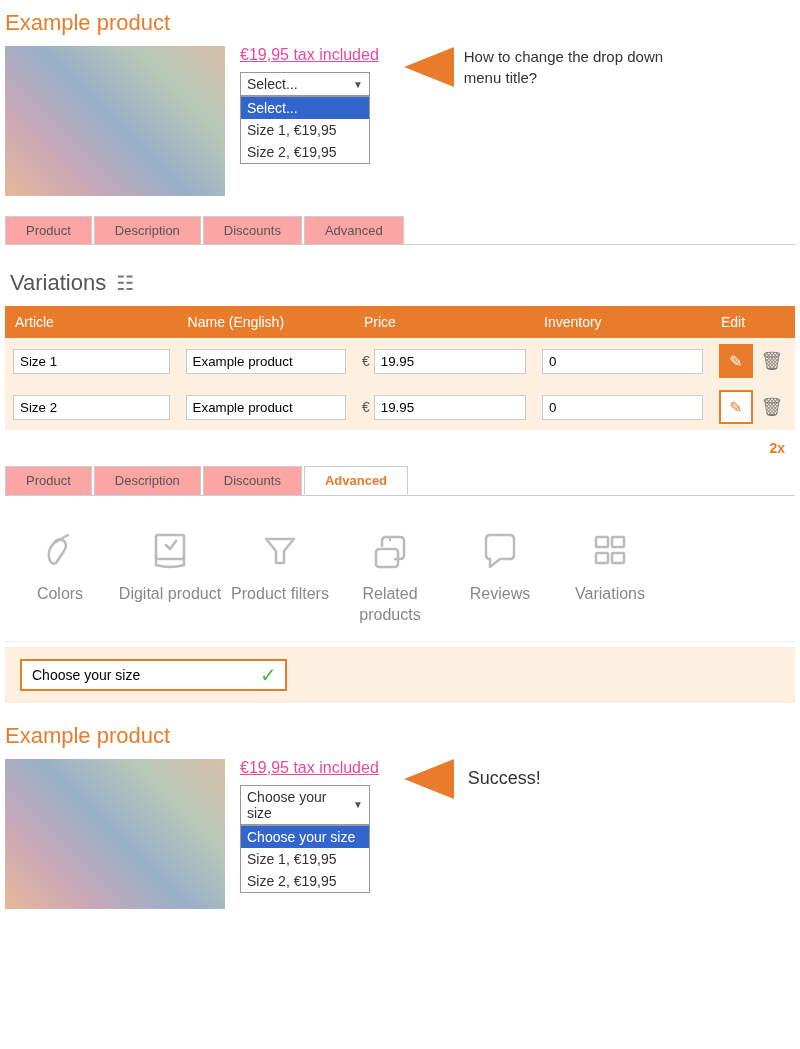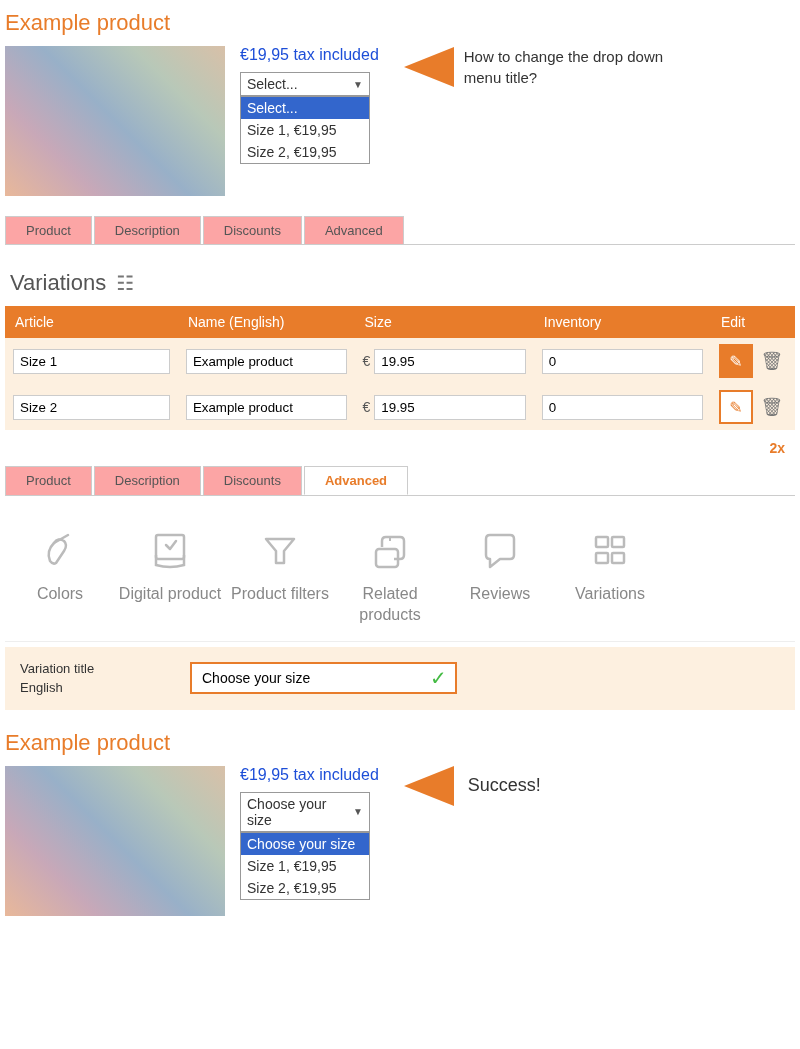--- a/index.html
+++ b/index.html
@@ -35,22 +35,23 @@
       height: 100%;
       background: 
         linear-gradient(45deg, #e8b89a 0%, #c8a8b8 25%, #98b0c8 50%, #b8c8b8 75%, #d8c0a8 100%);
     }
     .product-details {
       display: flex;
       flex-direction: column;
       gap: 8px;
     }
     .product-price {
-      color: #1d4ed8;
+      color: #ec4899;
       font-size: 16px;
+      text-decoration: underline;
     }
     .dropdown-wrapper {
       position: relative;
       display: inline-block;
     }
     .select-box {
       border: 1px solid #999;
       background: #fff;
       padding: 3px 6px;
       width: 130px;
@@ -331,21 +332,21 @@
   <div class="variations-header">
     <span>Variations</span>
     <span class="variations-icon">☷</span>
   </div>
 
   <table class="variations-table">
     <thead>
       <tr>
         <th>Article</th>
         <th>Name (English)</th>
-        <th>Size</th>
+        <th>Price</th>
         <th>Inventory</th>
         <th>Edit</th>
       </tr>
     </thead>
     <tbody>
       <tr>
         <td><input type="text" value="Size 1" style=""></td>
         <td><input type="text" value="Example product" style=""></td>
         <td>
           <div class="price-cell">
@@ -450,24 +451,20 @@
           <rect x="10" y="26" width="12" height="10" rx="1" stroke="#bbb" stroke-width="2.5"></rect>
           <rect x="26" y="10" width="12" height="10" rx="1" stroke="#bbb" stroke-width="2.5"></rect>
           <rect x="26" y="26" width="12" height="10" rx="1" stroke="#bbb" stroke-width="2.5"></rect>
         </svg>
       </div>
       <span class="icon-label">Variations</span>
     </div>
   </div>
 
   <div class="variation-row">
-    <div class="label-col">
-      <div>Variation title</div>
-      <div>English</div>
-    </div>
     <div class="variation-input-wrap">
       <input type="text" value="Choose your size" style="">
       <span class="check-icon">✓</span>
     </div>
   </div>
 
   <div class="bottom-product">
     <div class="section-title">Example product</div>
 
     <div class="product-top">

